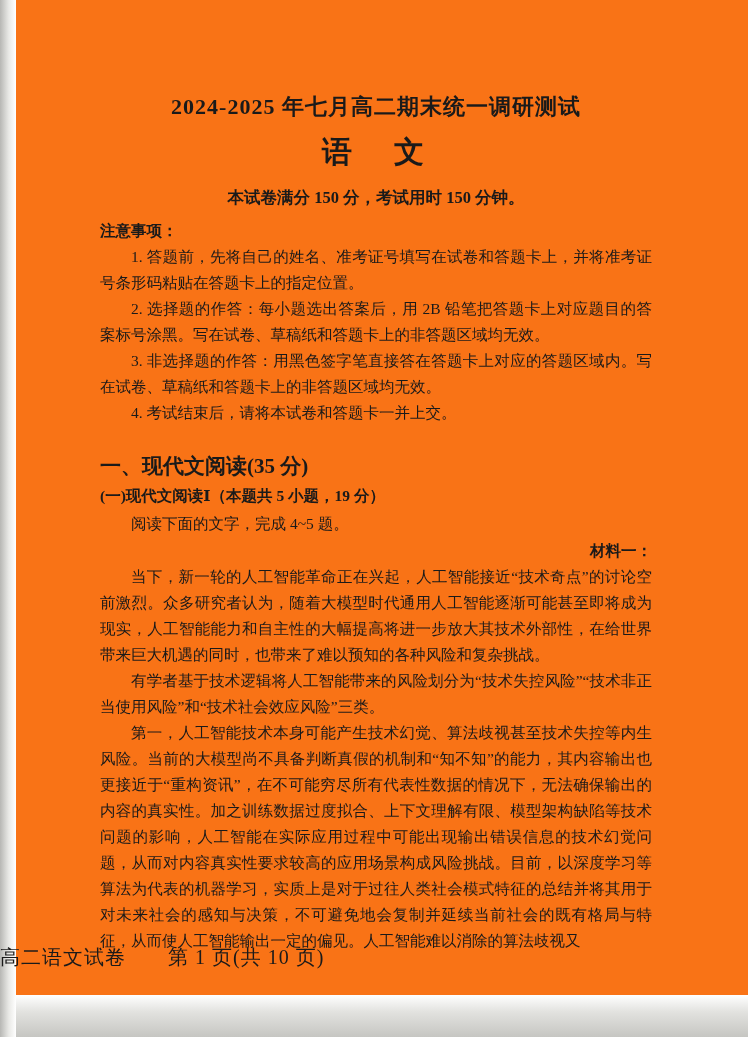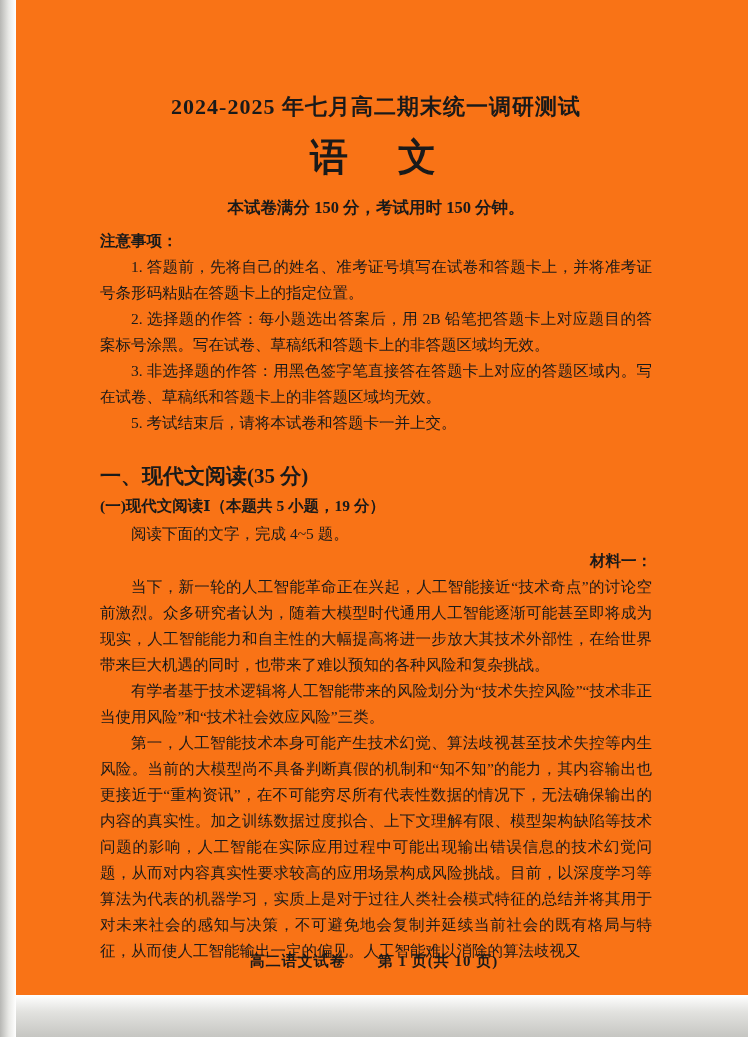--- a/index.html
+++ b/index.html
@@ -28,21 +28,21 @@
     box-sizing:border-box;
   }
   .title{
     text-align:center;
     font-size:22px;font-weight:bold;
     letter-spacing:1px;
     margin:0 0 10px 0;
   }
   .subject{
     text-align:center;
-    font-size:38px;font-weight:bold;
+    font-size:30px;font-weight:bold;
     letter-spacing:6px;
     margin:4px 0 14px 0;
   }
   .exam-info{
     text-align:center;
     font-size:16.5px;font-weight:bold;
     margin:0 0 12px 0;
   }
   .notice-heading{
     font-size:15.5px;font-weight:bold;
@@ -64,46 +64,45 @@
     margin:6px 0 4px 0;
   }
   p.instruction{margin:4px 0;}
   .material-label{
     font-size:15.5px;font-weight:bold;
     text-indent:2em;margin:4px 0 2px 0;text-align:right;
   }
   .notice-block{margin-bottom:14px;}
   .footer{
     position:absolute;left:0;right:0;bottom:66px;
-    text-align:center;
-    font-size:15px;
+    text-align:left;
+    font-size:20px;
     z-index:3;
     letter-spacing:1px;
-    font-weight:bold;
   }
 </style>
 </head>
 <body>
 
 <div class="sheet">
   <div class="left-shade"></div>
   <div class="bottom-shade"></div>
 
   <div class="content">
 
     <h1 class="title">2024-2025 年七月高二期末统一调研测试</h1>
     <h2 class="subject">语　文</h2>
     <div class="exam-info">本试卷满分 150 分，考试用时 150 分钟。</div>
 
     <div class="notice-block">
       <div class="notice-heading">注意事项：</div>
       <p class="item">1. 答题前，先将自己的姓名、准考证号填写在试卷和答题卡上，并将准考证号条形码粘贴在答题卡上的指定位置。</p>
       <p class="item">2. 选择题的作答：每小题选出答案后，用 2B 铅笔把答题卡上对应题目的答案标号涂黑。写在试卷、草稿纸和答题卡上的非答题区域均无效。</p>
       <p class="item">3. 非选择题的作答：用黑色签字笔直接答在答题卡上对应的答题区域内。写在试卷、草稿纸和答题卡上的非答题区域均无效。</p>
-      <p class="item">5. 考试结束后，请将本试卷和答题卡一并上交。</p>
+      <p class="item">4. 考试结束后，请将本试卷和答题卡一并上交。</p>
     </div>
 
     <div>
       <div class="section-heading">一、现代文阅读(35 分)</div>
       <div class="sub-heading">(一)现代文阅读Ⅰ（本题共 5 小题，19 分）</div>
       <p class="instruction">阅读下面的文字，完成 4~5 题。</p>
       <div class="material-label">材料一：</div>
       <p class="para">当下，新一轮的人工智能革命正在兴起，人工智能接近“技术奇点”的讨论空前激烈。众多研究者认为，随着大模型时代通用人工智能逐渐可能甚至即将成为现实，人工智能能力和自主性的大幅提高将进一步放大其技术外部性，在给世界带来巨大机遇的同时，也带来了难以预知的各种风险和复杂挑战。</p>
       <p class="para">有学者基于技术逻辑将人工智能带来的风险划分为“技术失控风险”“技术非正当使用风险”和“技术社会效应风险”三类。</p>
       <p class="para">第一，人工智能技术本身可能产生技术幻觉、算法歧视甚至技术失控等内生风险。当前的大模型尚不具备判断真假的机制和“知不知”的能力，其内容输出也更接近于“重构资讯”，在不可能穷尽所有代表性数据的情况下，无法确保输出的内容的真实性。加之训练数据过度拟合、上下文理解有限、模型架构缺陷等技术问题的影响，人工智能在实际应用过程中可能出现输出错误信息的技术幻觉问题，从而对内容真实性要求较高的应用场景构成风险挑战。目前，以深度学习等算法为代表的机器学习，实质上是对于过往人类社会模式特征的总结并将其用于对未来社会的感知与决策，不可避免地会复制并延续当前社会的既有格局与特征，从而使人工智能输出一定的偏见。人工智能难以消除的算法歧视又</p>

